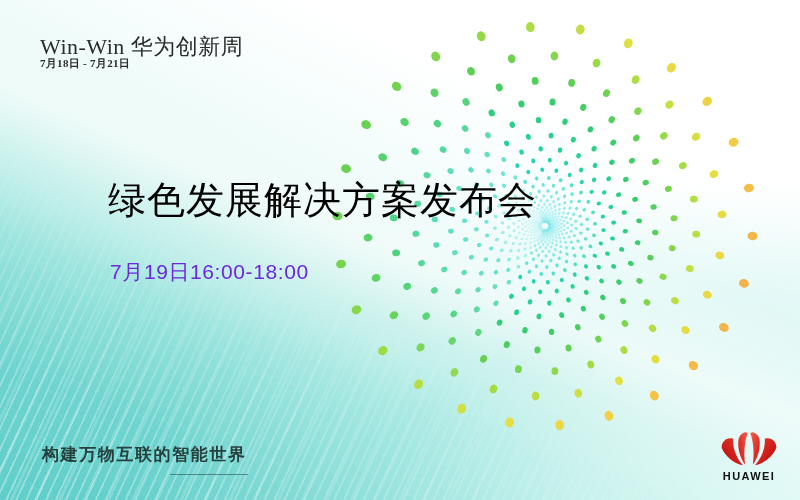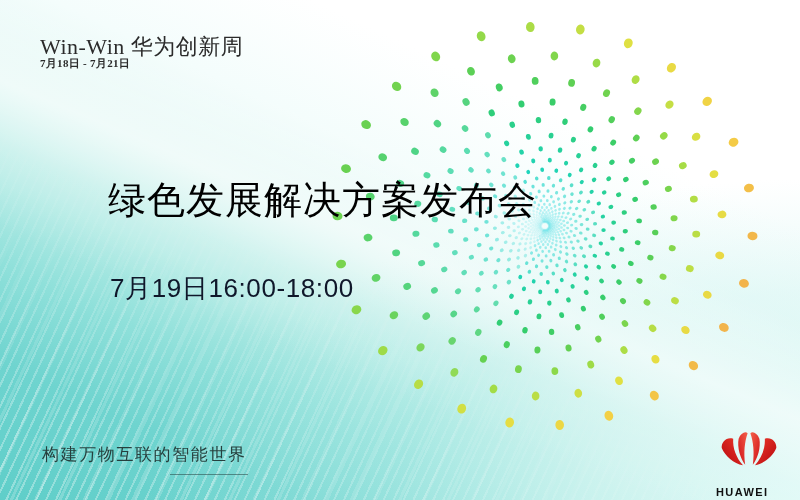--- a/index.html
+++ b/index.html
@@ -79,40 +79,40 @@
     letter-spacing:.3px;white-space:nowrap;
   }
 
   
   .main-title{
     position:absolute;left:108px;top:179px;
     font-size:38px;line-height:1.12;font-weight:400;color:#000000;
     letter-spacing:1px;white-space:nowrap;
   }
   .main-time{
-    position:absolute;left:110px;top:275px;
-    font-size:26px;line-height:1;font-weight:400;color:#0f172a;
+    position:absolute;left:110px;top:261px;
+    font-size:21px;line-height:1;font-weight:400;color:#6d28d9;
     letter-spacing:.6px;white-space:nowrap;
   }
 
   
   .tagline{
     position:absolute;left:42px;top:446px;
-    font-size:17px;line-height:1;font-weight:400;color:#26403e;
+    font-size:17px;line-height:1;font-weight:700;color:#26403e;
     letter-spacing:1.6px;white-space:nowrap;
   }
   .tagline-rule{
     position:absolute;left:170px;top:474px;
     width:78px;height:1px;background:rgba(40,70,68,.55);
   }
 
   .logo{position:absolute;left:716px;top:431px;width:66px;height:54px;}
   .logo-mark{display:block;width:66px;height:36px;}
   .logo-word{
-    margin-top:20px;text-align:left;
+    margin-top:4px;text-align:center;
     font-size:11px;line-height:1;font-weight:700;color:#111;
     letter-spacing:1.4px;
   }
 </style>
 </head>
 <body>
 
 <div id="banner">
 
   <div class="bg-base"></div>

